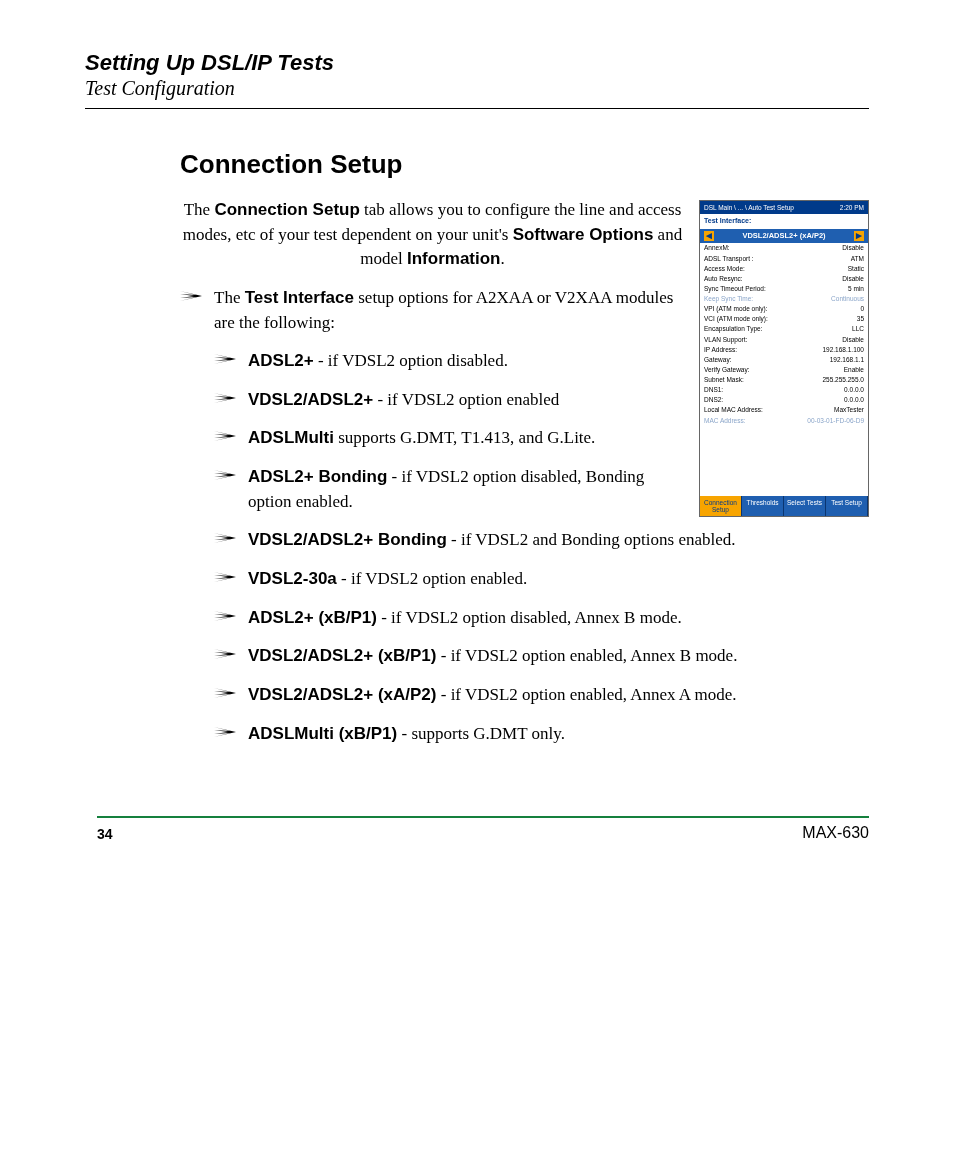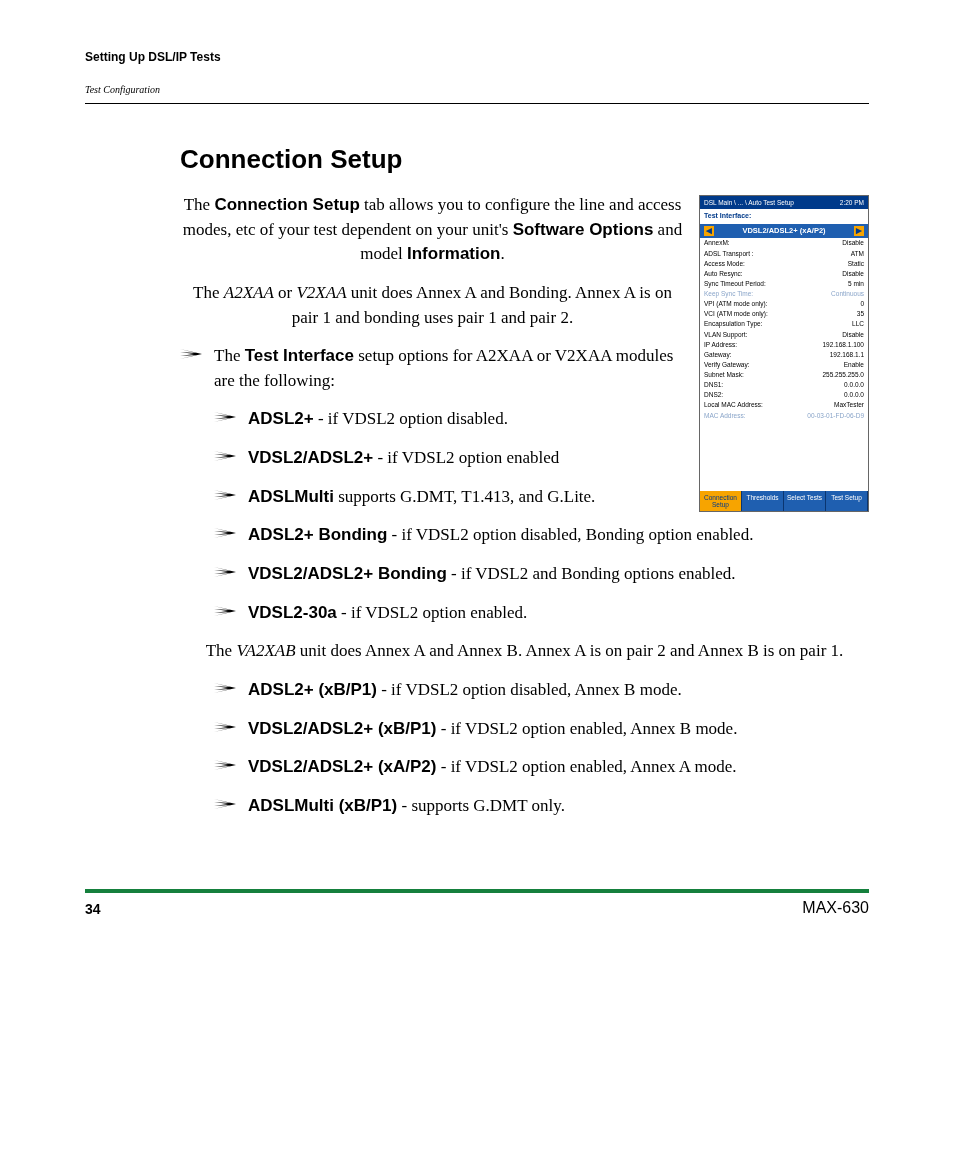--- a/index.html
+++ b/index.html
@@ -10,26 +10,27 @@
     color: #000;
     width: 954px;
   }
   .page {
     padding: 50px 85px 30px 85px;
     box-sizing: border-box;
   }
   .header-title {
     font-family: 'Segoe UI', Arial, sans-serif;
     font-weight: 700;
-    font-size: 12px;
-    margin-bottom: 20px;
+    font-size: 22px;
+    margin-bottom: 1px;
+    font-style: italic;
   }
   .header-sub {
     font-style: italic;
-    font-size: 10px;
+    font-size: 20px;
     margin-bottom: 8px;
   }
   .header-rule {
     border: none;
     border-top: 1px solid #000;
     margin: 0 0 40px 0;
   }
   .section-title {
     font-family: 'Segoe UI', Arial, sans-serif;
     font-weight: 700;
@@ -129,24 +130,25 @@
   }
   .arrow-bullet svg {
     width: 22px;
     height: 14px;
     display: block;
   }
   .footer {
     display: flex;
     justify-content: space-between;
     align-items: flex-end;
-    border-top: 4px solid #15803d;
+    border-top: 2px solid #15803d;
     margin-top: 70px;
     padding-top: 6px;
     font-size: 13px;
+    margin-left: 12px;
   }
   .footer .pn {
     font-family: 'Segoe UI', Arial, sans-serif;
     font-weight: 700;
     font-size: 14px;
   }
   .footer .model {
     font-family: 'Segoe UI', Arial, sans-serif;
     font-size: 16px;
   }
@@ -254,23 +256,20 @@
           <div class="fig-tab">Thresholds</div>
           <div class="fig-tab">Select Tests</div>
           <div class="fig-tab">Test Setup</div>
         </div>
     </div>
 
     <p>
       <span>The </span><span class="bold">Connection Setup</span><span> tab allows you to configure the line and access modes, etc of your test dependent on your unit's </span><span class="bold">Software Options</span><span> and model </span><span class="bold">Information</span><span>.</span>
     </p>
 
-    <p>
-      <span>The </span><span class="ital">A2XAA</span><span> or </span><span class="ital">V2XAA</span><span> unit does Annex A and Bonding. Annex A is on pair 1 and bonding uses pair 1 and pair 2.</span>
-    </p>
 
     <div class="arrow-item level1">
       <span class="arrow-bullet">
           <svg viewBox="0 0 22 14">
             <polygon points="0,2 16,6 0,5 14,7 0,9 16,8 0,12 22,7" fill="#000"></polygon>
           </svg>
         </span>
       <span>The </span><span class="bold">Test Interface</span><span> setup options for A2XAA or V2XAA modules are the following:</span>
     </div>
 
@@ -300,23 +299,20 @@
               <polygon points="0,2 16,6 0,5 14,7 0,9 16,8 0,12 22,7" fill="#000"></polygon>
             </svg>
           </span><span class="bold">VDSL2/ADSL2+ Bonding</span><span> - if VDSL2 and Bonding options enabled.</span></div>
         <div class="arrow-item level2"><span class="arrow-bullet">
             <svg viewBox="0 0 22 14">
               <polygon points="0,2 16,6 0,5 14,7 0,9 16,8 0,12 22,7" fill="#000"></polygon>
             </svg>
           </span><span class="bold">VDSL2-30a</span><span> - if VDSL2 option enabled.</span></div>
       </div>
 
-    <p style="clear:both;">
-      <span>The </span><span class="ital">VA2XAB</span><span> unit does Annex A and Annex B. Annex A is on pair 2 and Annex B is on pair 1.</span>
-    </p>
 
 
     <div id="list2">
         <div class="arrow-item level2"><span class="arrow-bullet">
             <svg viewBox="0 0 22 14">
               <polygon points="0,2 16,6 0,5 14,7 0,9 16,8 0,12 22,7" fill="#000"></polygon>
             </svg>
           </span><span class="bold">ADSL2+ (xB/P1)</span><span> - if VDSL2 option disabled, Annex B mode.</span></div>
         <div class="arrow-item level2"><span class="arrow-bullet">
             <svg viewBox="0 0 22 14">

